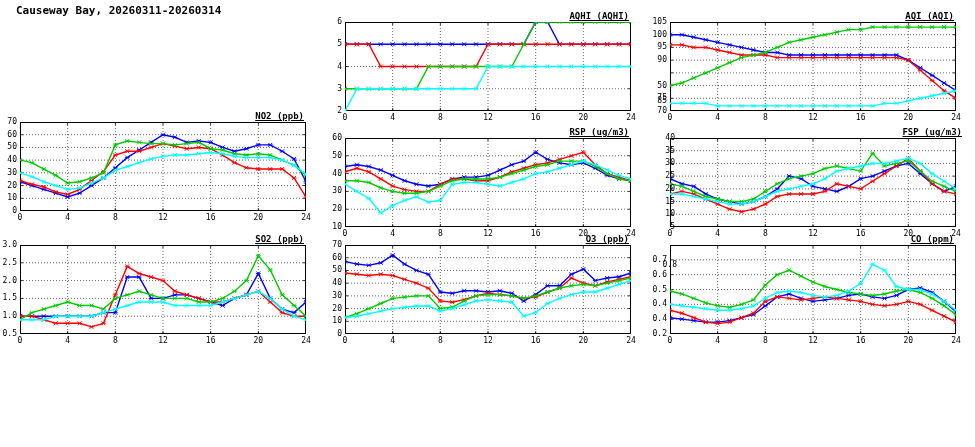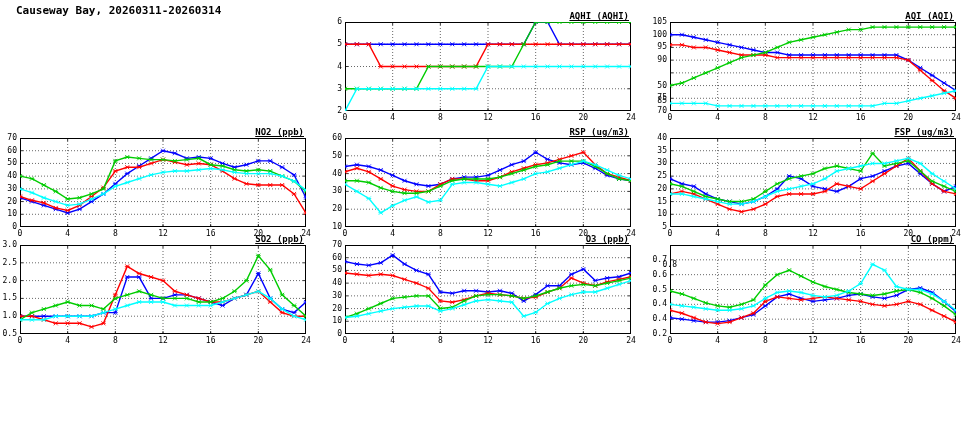--- a/index.html
+++ b/index.html
@@ -331,21 +331,21 @@
       <div class="ytick" style="right: 289px; top: 7.71429px; width: 24px;">100</div>
       <div class="ytick" style="right: 289px; top: -5px; width: 24px;">105</div>
       <div class="xtick" style="left: -10px; top: 91px; width: 20px;">0</div>
       <div class="xtick" style="left: 37.6667px; top: 91px; width: 20px;">4</div>
       <div class="xtick" style="left: 85.3333px; top: 91px; width: 20px;">8</div>
       <div class="xtick" style="left: 133px; top: 91px; width: 20px;">12</div>
       <div class="xtick" style="left: 180.667px; top: 91px; width: 20px;">16</div>
       <div class="xtick" style="left: 228.333px; top: 91px; width: 20px;">20</div>
       <div class="xtick" style="left: 276px; top: 91px; width: 20px;">24</div>
     </div>
-    <div class="panel" style="left: 20px; top: 138px; width: 286px; height: 110px; border-radius: 14px;">
+    <div class="panel" style="left: 20px; top: 122px; width: 286px; height: 110px; border-radius: 14px;">
       <div class="plotbox" style="width: 286px; height: 89px;"></div>
       <svg width="286" height="89">
         <line x1="0" x2="286" y1="76.29" y2="76.29" stroke="#000" stroke-width="0.6" stroke-dasharray="1,2"></line>
         <line x1="0" x2="286" y1="63.57" y2="63.57" stroke="#000" stroke-width="0.6" stroke-dasharray="1,2"></line>
         <line x1="0" x2="286" y1="50.86" y2="50.86" stroke="#000" stroke-width="0.6" stroke-dasharray="1,2"></line>
         <line x1="0" x2="286" y1="38.14" y2="38.14" stroke="#000" stroke-width="0.6" stroke-dasharray="1,2"></line>
         <line x1="0" x2="286" y1="25.43" y2="25.43" stroke="#000" stroke-width="0.6" stroke-dasharray="1,2"></line>
         <line x1="0" x2="286" y1="12.71" y2="12.71" stroke="#000" stroke-width="0.6" stroke-dasharray="1,2"></line>
         <line y1="0" y2="89" x1="47.67" x2="47.67" stroke="#000" stroke-width="0.6" stroke-dasharray="1,2"></line>
         <line y1="0" y2="89" x1="95.33" x2="95.33" stroke="#000" stroke-width="0.6" stroke-dasharray="1,2"></line>
@@ -655,21 +655,21 @@
       <div class="ytick" style="right: 289px; top: 12.8px; width: 24px;">50</div>
       <div class="ytick" style="right: 289px; top: -5px; width: 24px;">60</div>
       <div class="xtick" style="left: -10px; top: 91px; width: 20px;">0</div>
       <div class="xtick" style="left: 37.6667px; top: 91px; width: 20px;">4</div>
       <div class="xtick" style="left: 85.3333px; top: 91px; width: 20px;">8</div>
       <div class="xtick" style="left: 133px; top: 91px; width: 20px;">12</div>
       <div class="xtick" style="left: 180.667px; top: 91px; width: 20px;">16</div>
       <div class="xtick" style="left: 228.333px; top: 91px; width: 20px;">20</div>
       <div class="xtick" style="left: 276px; top: 91px; width: 20px;">24</div>
     </div>
-    <div class="panel" style="left: 670px; top: 138px; width: 286px; height: 89px;">
+    <div class="panel" style="left: 670px; top: 138px; width: 286px; height: 89px; padding-left: 8px;">
       <div class="plotbox" style="width: 286px; height: 89px;"></div>
       <svg width="286" height="89">
         <line x1="0" x2="286" y1="76.29" y2="76.29" stroke="#000" stroke-width="0.6" stroke-dasharray="1,2"></line>
         <line x1="0" x2="286" y1="63.57" y2="63.57" stroke="#000" stroke-width="0.6" stroke-dasharray="1,2"></line>
         <line x1="0" x2="286" y1="50.86" y2="50.86" stroke="#000" stroke-width="0.6" stroke-dasharray="1,2"></line>
         <line x1="0" x2="286" y1="38.14" y2="38.14" stroke="#000" stroke-width="0.6" stroke-dasharray="1,2"></line>
         <line x1="0" x2="286" y1="25.43" y2="25.43" stroke="#000" stroke-width="0.6" stroke-dasharray="1,2"></line>
         <line x1="0" x2="286" y1="12.71" y2="12.71" stroke="#000" stroke-width="0.6" stroke-dasharray="1,2"></line>
         <line y1="0" y2="89" x1="47.67" x2="47.67" stroke="#000" stroke-width="0.6" stroke-dasharray="1,2"></line>
         <line y1="0" y2="89" x1="95.33" x2="95.33" stroke="#000" stroke-width="0.6" stroke-dasharray="1,2"></line>

